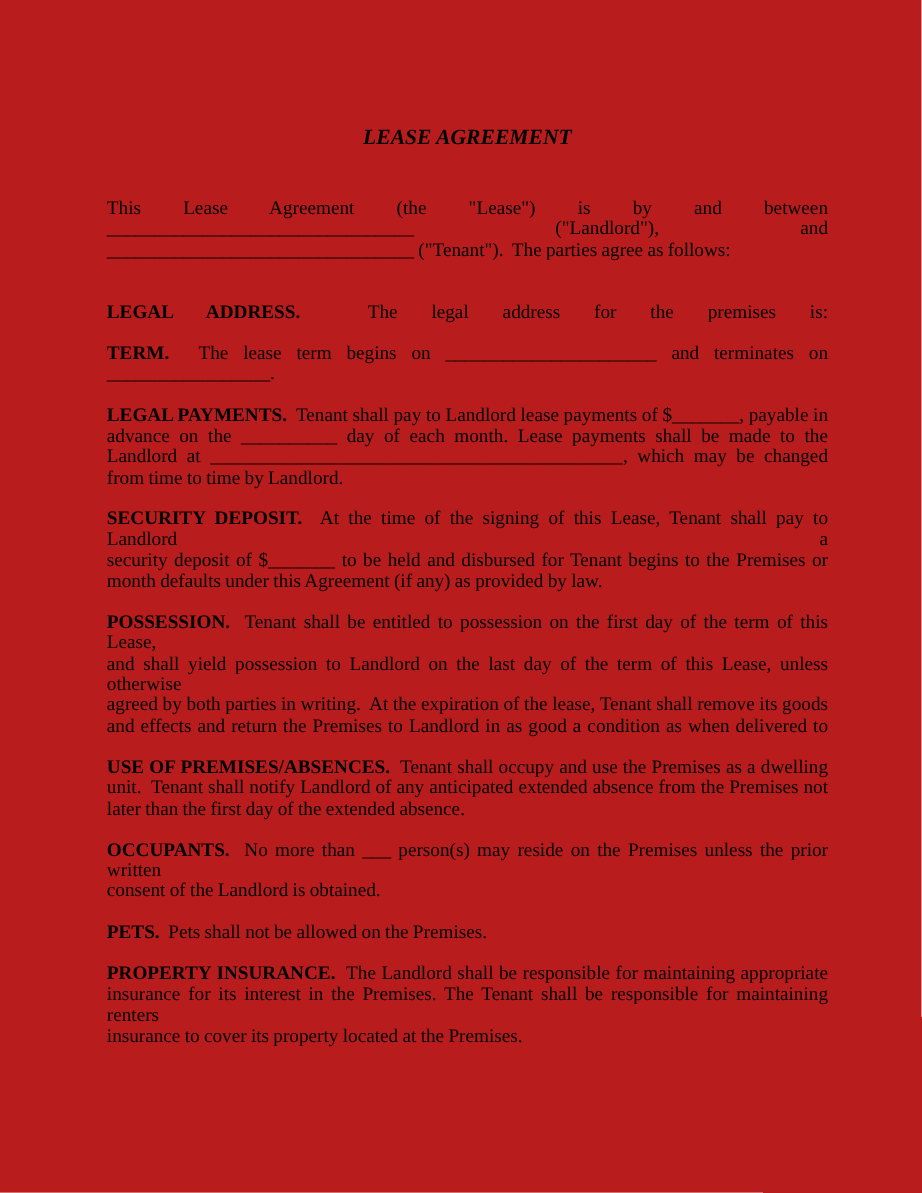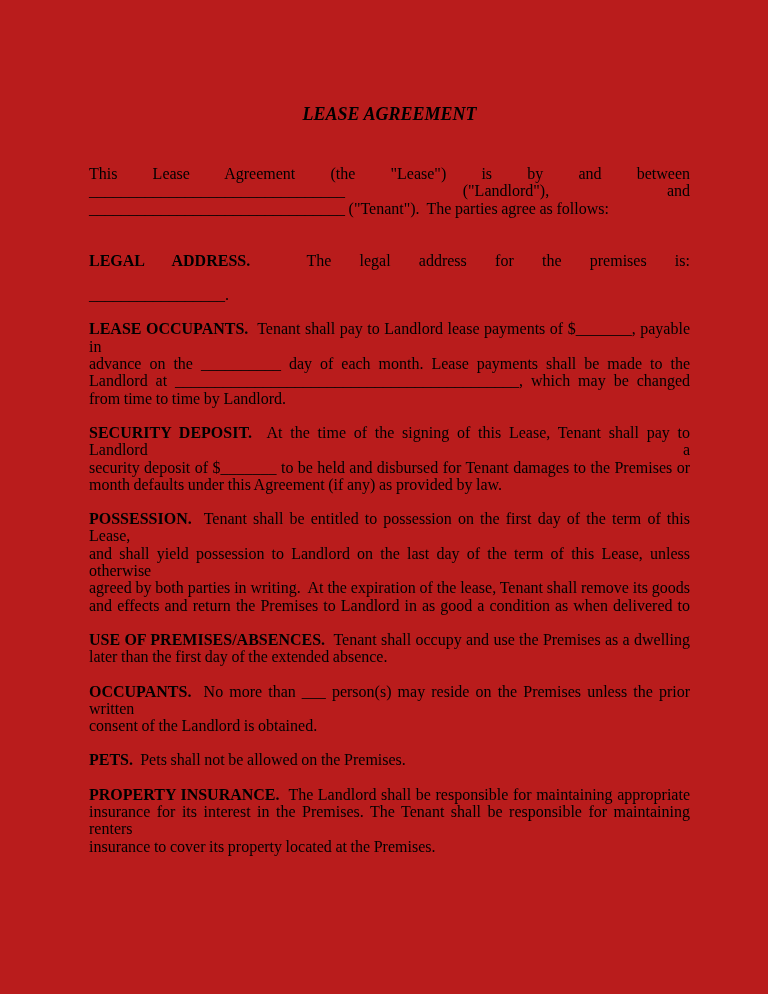--- a/index.html
+++ b/index.html
@@ -48,45 +48,47 @@
     <div class="line j">This Lease Agreement (the "Lease") is by and between</div>
     <div class="line j">________________________________ ("Landlord"), and</div>
     <div class="line">________________________________ ("Tenant").&nbsp; The parties agree as follows:</div>
   </div>
 
   <div class="para">
     <div class="line j"><b class="h">LEGAL ADDRESS.</b><span>&nbsp; The legal address for the premises is:</span></div>
   </div>
 
   <div class="para">
+    <div class="line j"><b class="h">TERM.</b><span>&nbsp; The lease term begins on ______________________ and terminates on</span></div>
     <div class="line">_________________.</div>
   </div>
 
   <div class="para">
-    <div class="line j"><b class="h">LEASE OCCUPANTS.</b><span>&nbsp; Tenant shall pay to Landlord lease payments of $_______, payable in</span></div>
+    <div class="line j"><b class="h">LEGAL PAYMENTS.</b><span>&nbsp; Tenant shall pay to Landlord lease payments of $_______, payable in</span></div>
     <div class="line j">advance on the __________ day of each month. Lease payments shall be made to the</div>
     <div class="line j">Landlord at ___________________________________________, which may be changed</div>
     <div class="line">from time to time by Landlord.</div>
   </div>
 
   <div class="para">
     <div class="line j"><b class="h">SECURITY DEPOSIT.</b><span>&nbsp; At the time of the signing of this Lease, Tenant shall pay to Landlord a</span></div>
-    <div class="line j">security deposit of $_______ to be held and disbursed for Tenant damages to the Premises or</div>
+    <div class="line j">security deposit of $_______ to be held and disbursed for Tenant begins to the Premises or</div>
     <div class="line">month defaults under this Agreement (if any) as provided by law.</div>
   </div>
 
   <div class="para">
     <div class="line j"><b class="h">POSSESSION.</b><span>&nbsp; Tenant shall be entitled to possession on the first day of the term of this Lease,</span></div>
     <div class="line j">and shall yield possession to Landlord on the last day of the term of this Lease, unless otherwise</div>
     <div class="line j">agreed by both parties in writing.&nbsp; At the expiration of the lease, Tenant shall remove its goods</div>
     <div class="line j">and effects and return the Premises to Landlord in as good a condition as when delivered to</div>
   </div>
 
   <div class="para">
     <div class="line j"><b class="h">USE OF PREMISES/ABSENCES.</b><span>&nbsp; Tenant shall occupy and use the Premises as a dwelling</span></div>
+    <div class="line j">unit.&nbsp; Tenant shall notify Landlord of any anticipated extended absence from the Premises not</div>
     <div class="line">later than the first day of the extended absence.</div>
   </div>
 
   <div class="para">
     <div class="line j"><b class="h">OCCUPANTS.</b><span>&nbsp; No more than ___ person(s) may reside on the Premises unless the prior written</span></div>
     <div class="line">consent of the Landlord is obtained.</div>
   </div>
 
   <div class="para">
     <div class="line"><b class="h">PETS.</b><span>&nbsp; Pets shall not be allowed on the Premises.</span></div>

